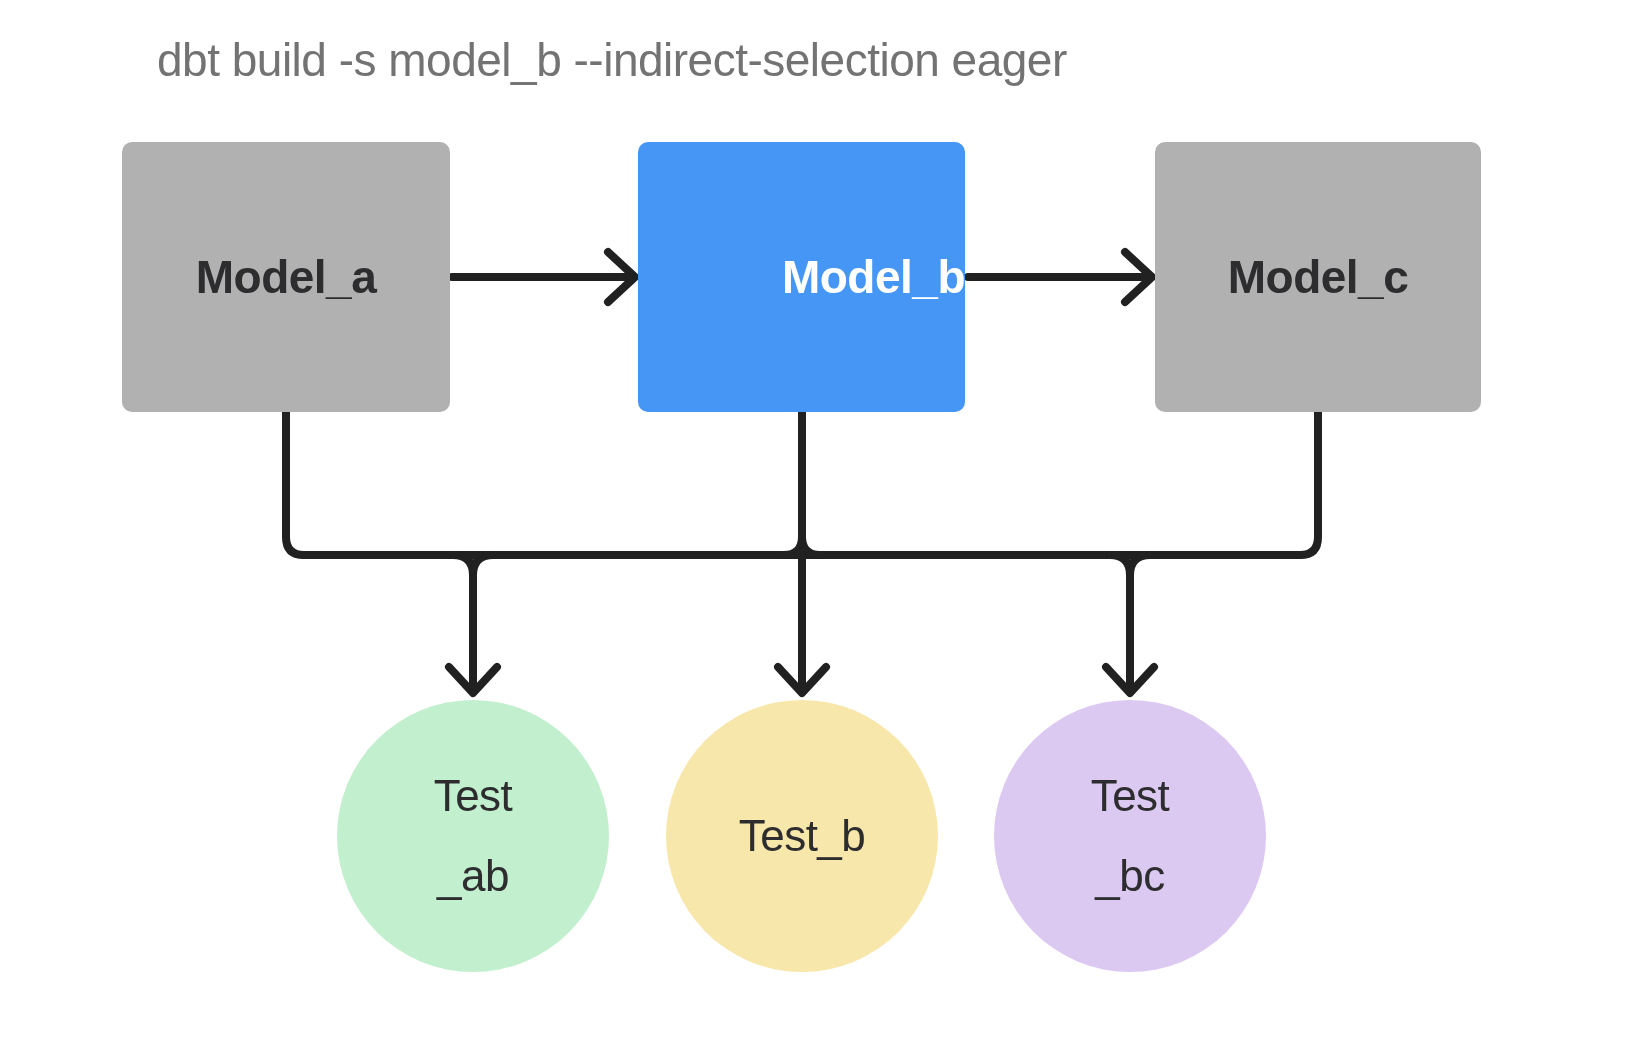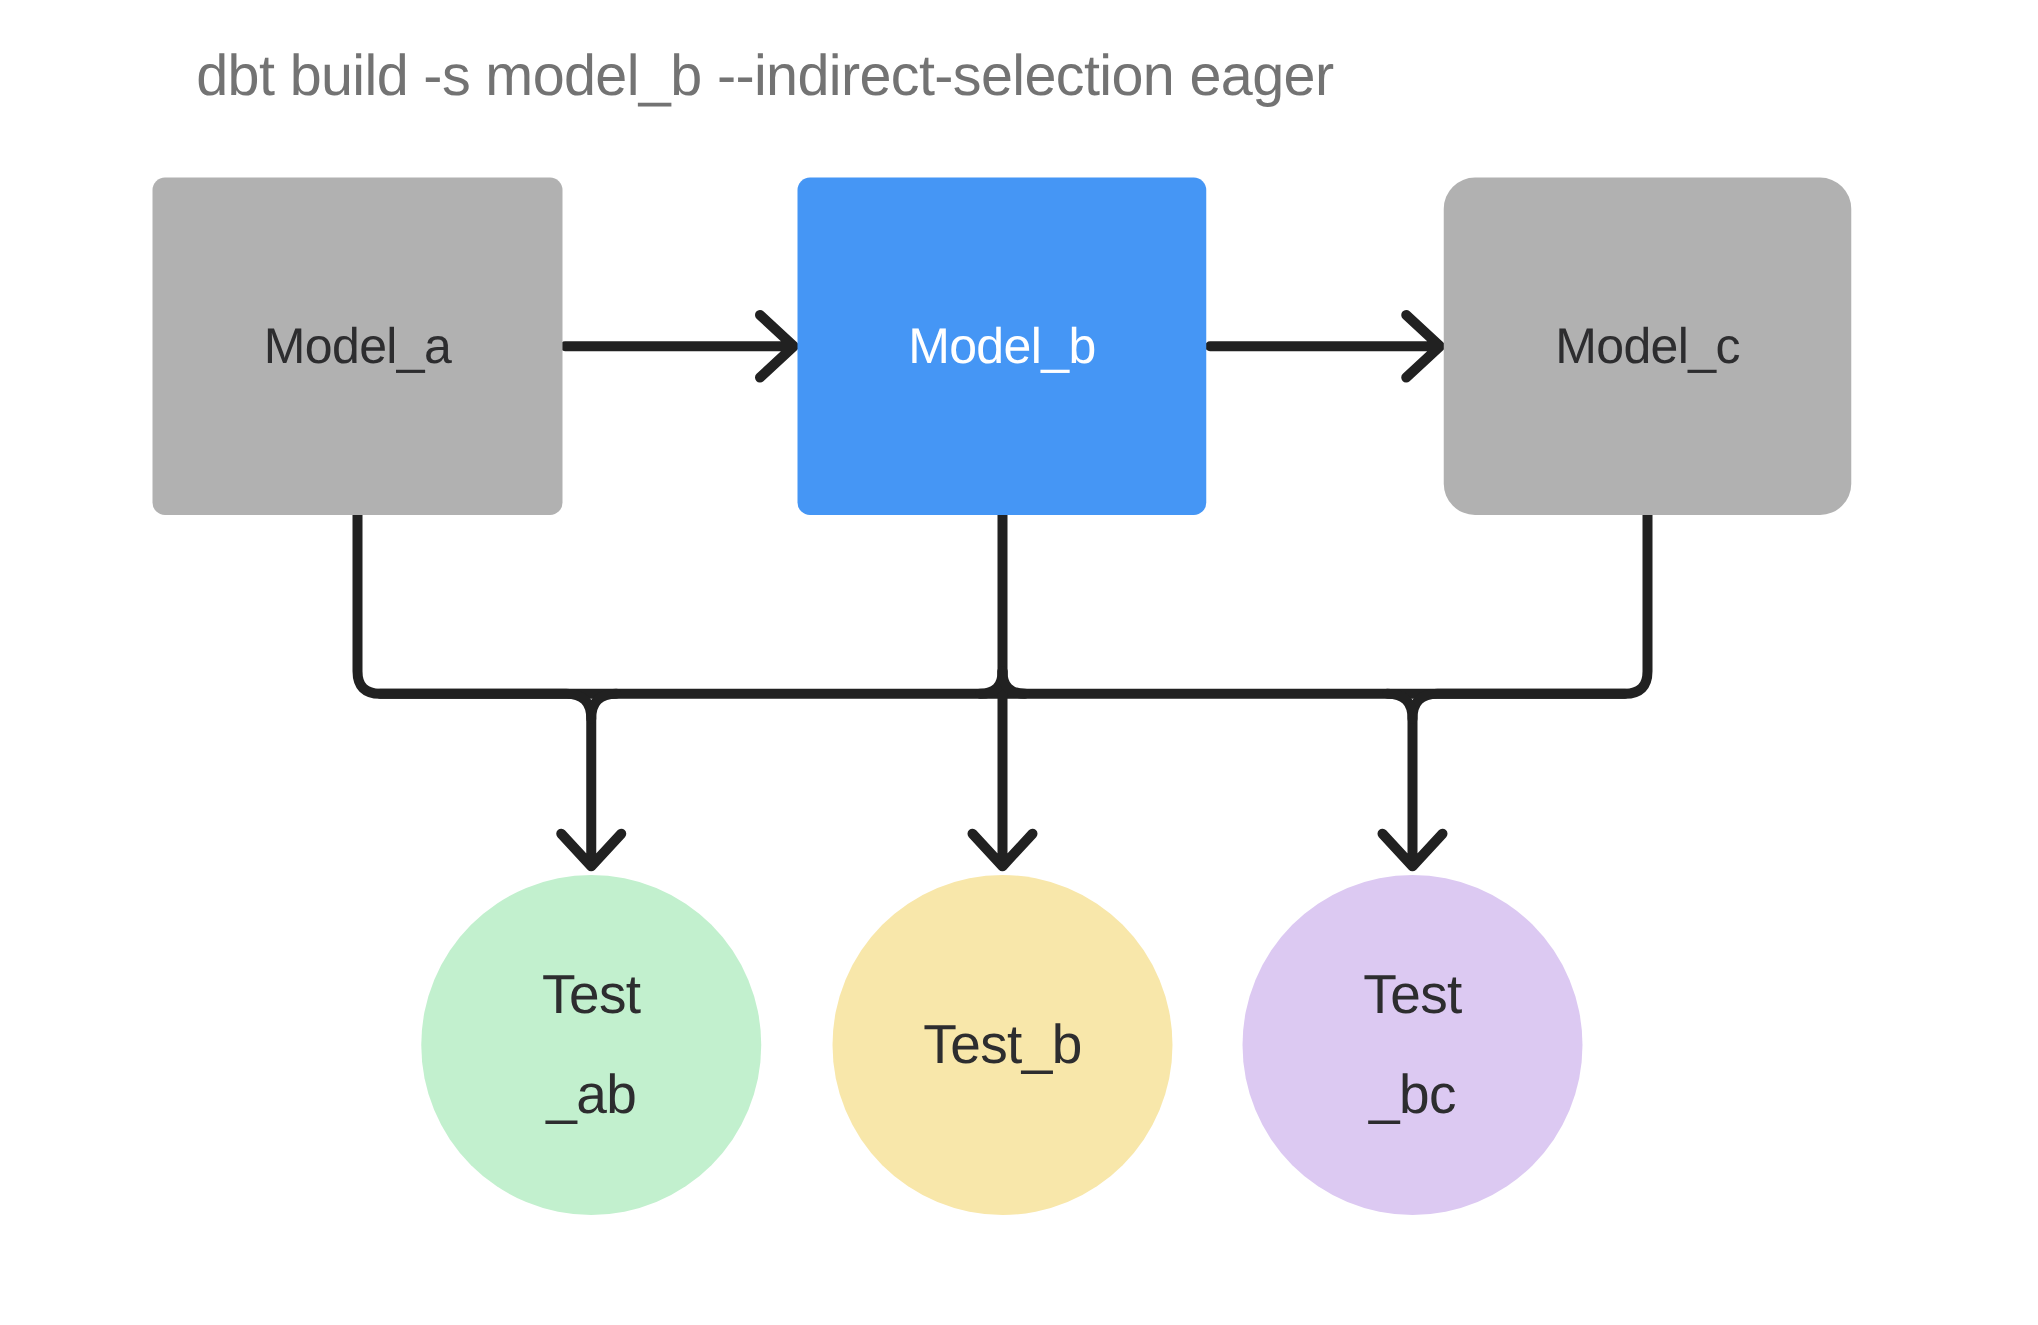--- a/index.html
+++ b/index.html
@@ -42,31 +42,31 @@
   .model-node {
     position: absolute;
     width: 328px;
     height: 270px;
     border-radius: 10px;
     display: flex;
     align-items: center;
     justify-content: center;
   }
   .model-node .node-label {
-    font-size: 40px;
-    font-weight: 400;
+    font-size: 46px;
+    font-weight: 700;
     letter-spacing: -0.5px;
     color: #2d2d2f;
   }
   .model-node.selected .node-label {
     color: #ffffff;
   }
   .node-model-a { left: 122px; top: 142px; }
-  .node-model-b { left: 638px; top: 142px; width: 327px; }
-  .node-model-c { left: 1155px; top: 142px; width: 326px; border-radius: 25px; }
+  .node-model-b { left: 638px; top: 142px; width: 327px; justify-content: flex-end; }
+  .node-model-c { left: 1155px; top: 142px; width: 326px; }
   .test-node {
     position: absolute;
     width: 272px;
     height: 272px;
     border-radius: 50%;
     display: flex;
     flex-direction: column;
     align-items: center;
     justify-content: center;
     text-align: center;

